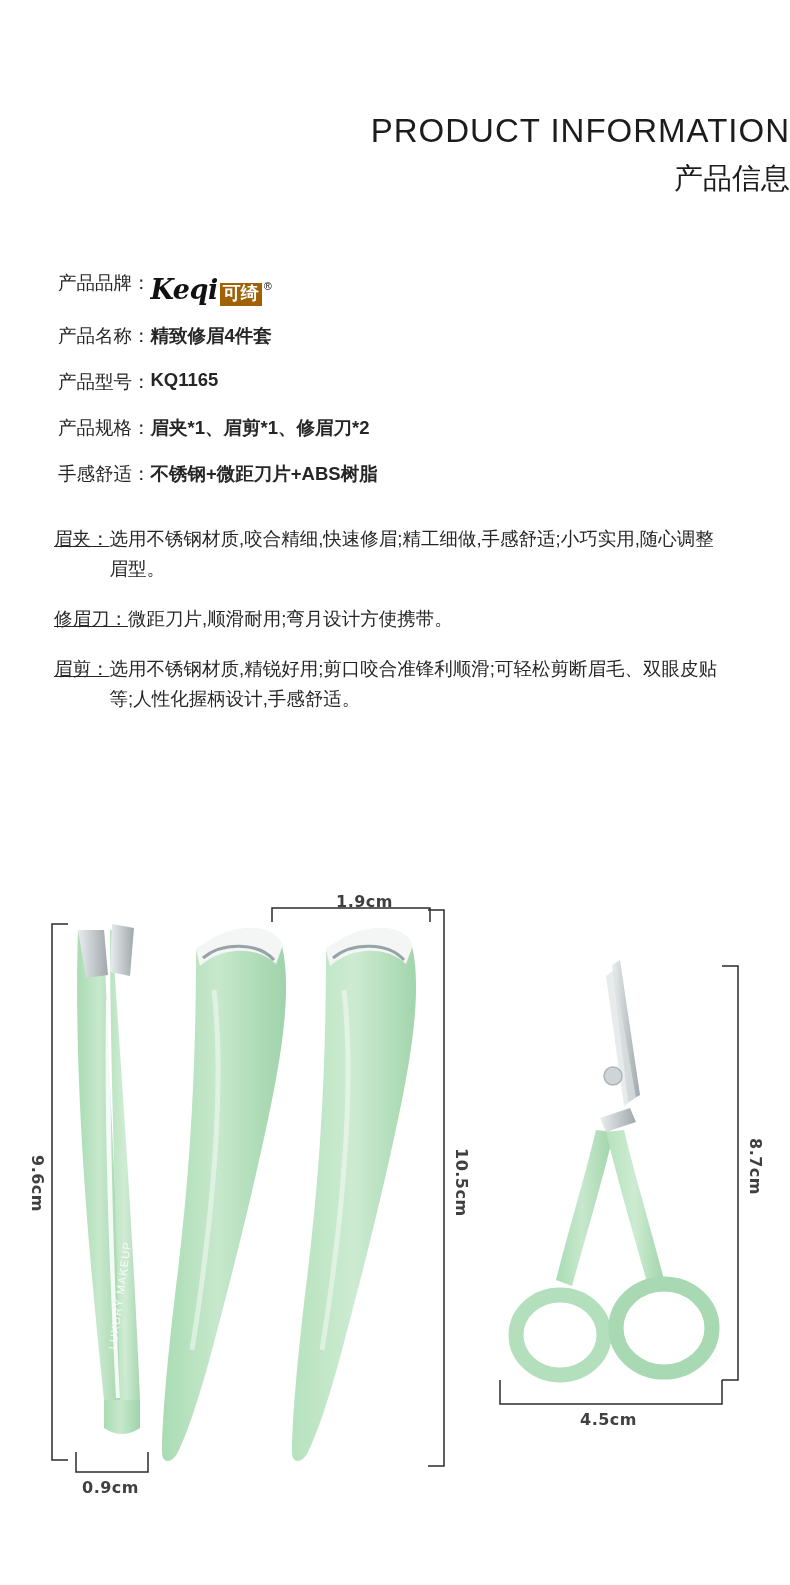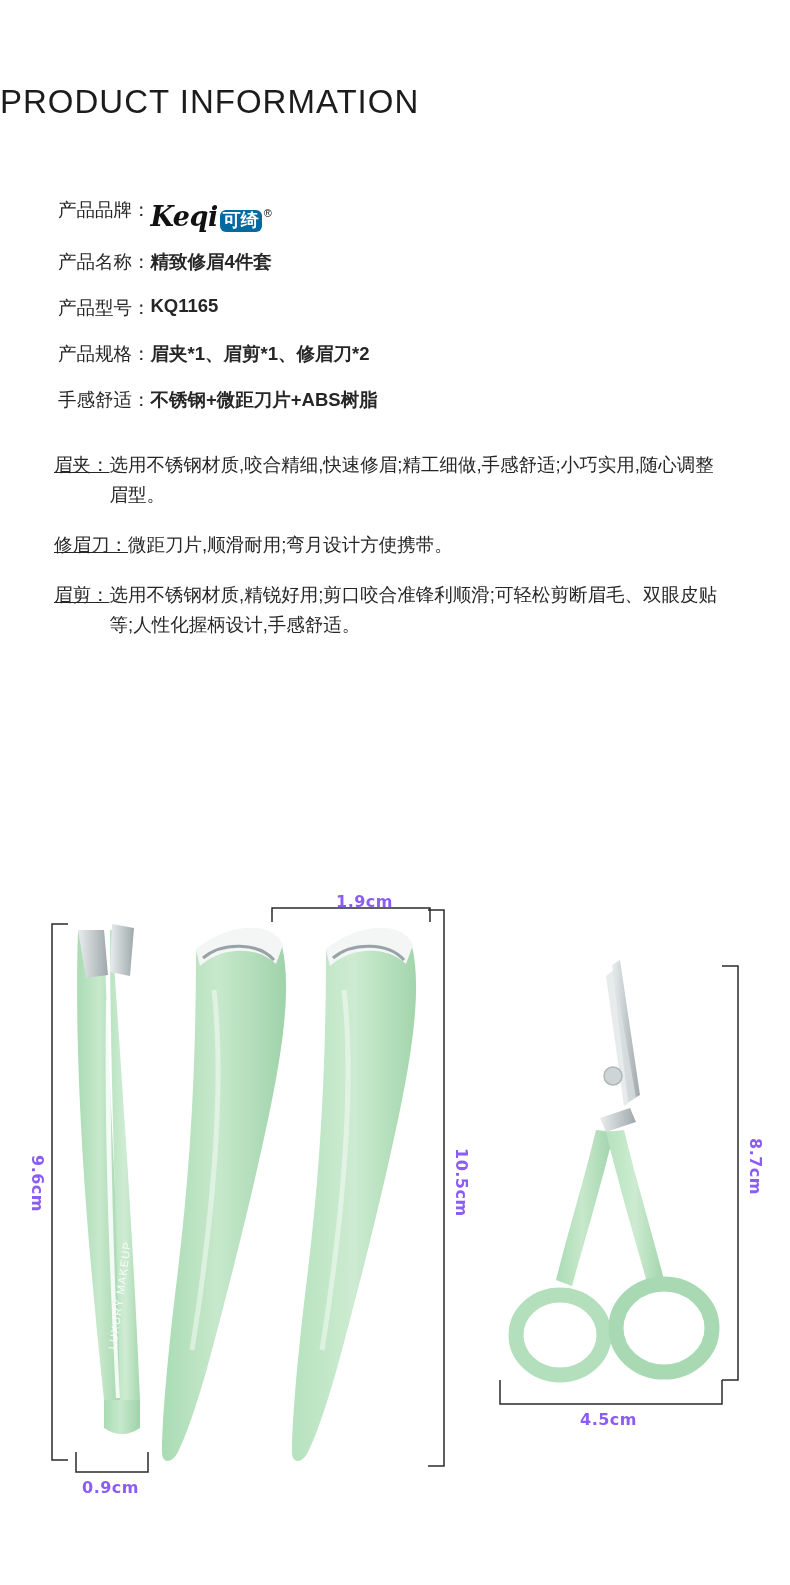--- a/index.html
+++ b/index.html
@@ -16,22 +16,22 @@
     overflow: hidden;
   }
   .page {
     position: relative;
     width: 790px;
     height: 1585px;
   }
 
   
   .header {
-    text-align: left;
-    padding-top: 82px;
+    text-align: right;
+    padding-top: 111px;
   }
   .header .title-en {
     font-size: 33px;
     letter-spacing: 1px;
     font-weight: 400;
     color: #1c1c1c;
     line-height: 1.2;
   }
   .header .title-cn {
     font-size: 29px;
@@ -71,25 +71,24 @@
     font-weight: bold;
     font-style: italic;
     font-size: 27px;
     letter-spacing: -0.5px;
     color: #111;
   }
   .brand-cn {
     font-size: 18px;
     font-weight: bold;
     color: #ffffff;
-    background: #0369a1;
+    background: #a16207;
     padding: 1px 3px 2px 3px;
     margin-left: 2px;
     line-height: 1.1;
-    border-radius: 6px;
   }
   .brand-reg {
     font-size: 11px;
     vertical-align: super;
     margin-left: 2px;
     color: #111;
     position: relative;
     top: -9px;
   }
 
@@ -122,35 +121,36 @@
     top: 880px;
     width: 790px;
     height: 660px;
   }
 
   .dim-label {
     position: absolute;
     font-family: "DejaVu Sans", "Liberation Sans", sans-serif;
     font-weight: bold;
     font-size: 16px;
-    color: #8b5cf6;
+    color: #404040;
     letter-spacing: 0.5px;
   }
   .dim-label.vert {
     writing-mode: vertical-rl;
     text-orientation: mixed;
   }
 </style>
 </head>
 <body>
 
 <div class="page">
 
   <div class="header">
     <div class="title-en">PRODUCT INFORMATION</div>
+    <div class="title-cn">产品信息</div>
   </div>
 
   <div class="specs">
 
     <div class="spec-row">
       <span class="spec-label">产品品牌：</span>
       <span class="brand-value">
         <span class="brand-keqi">Keqi</span>
         <span class="brand-cn">可绮</span>
         <span class="brand-reg">®</span>

